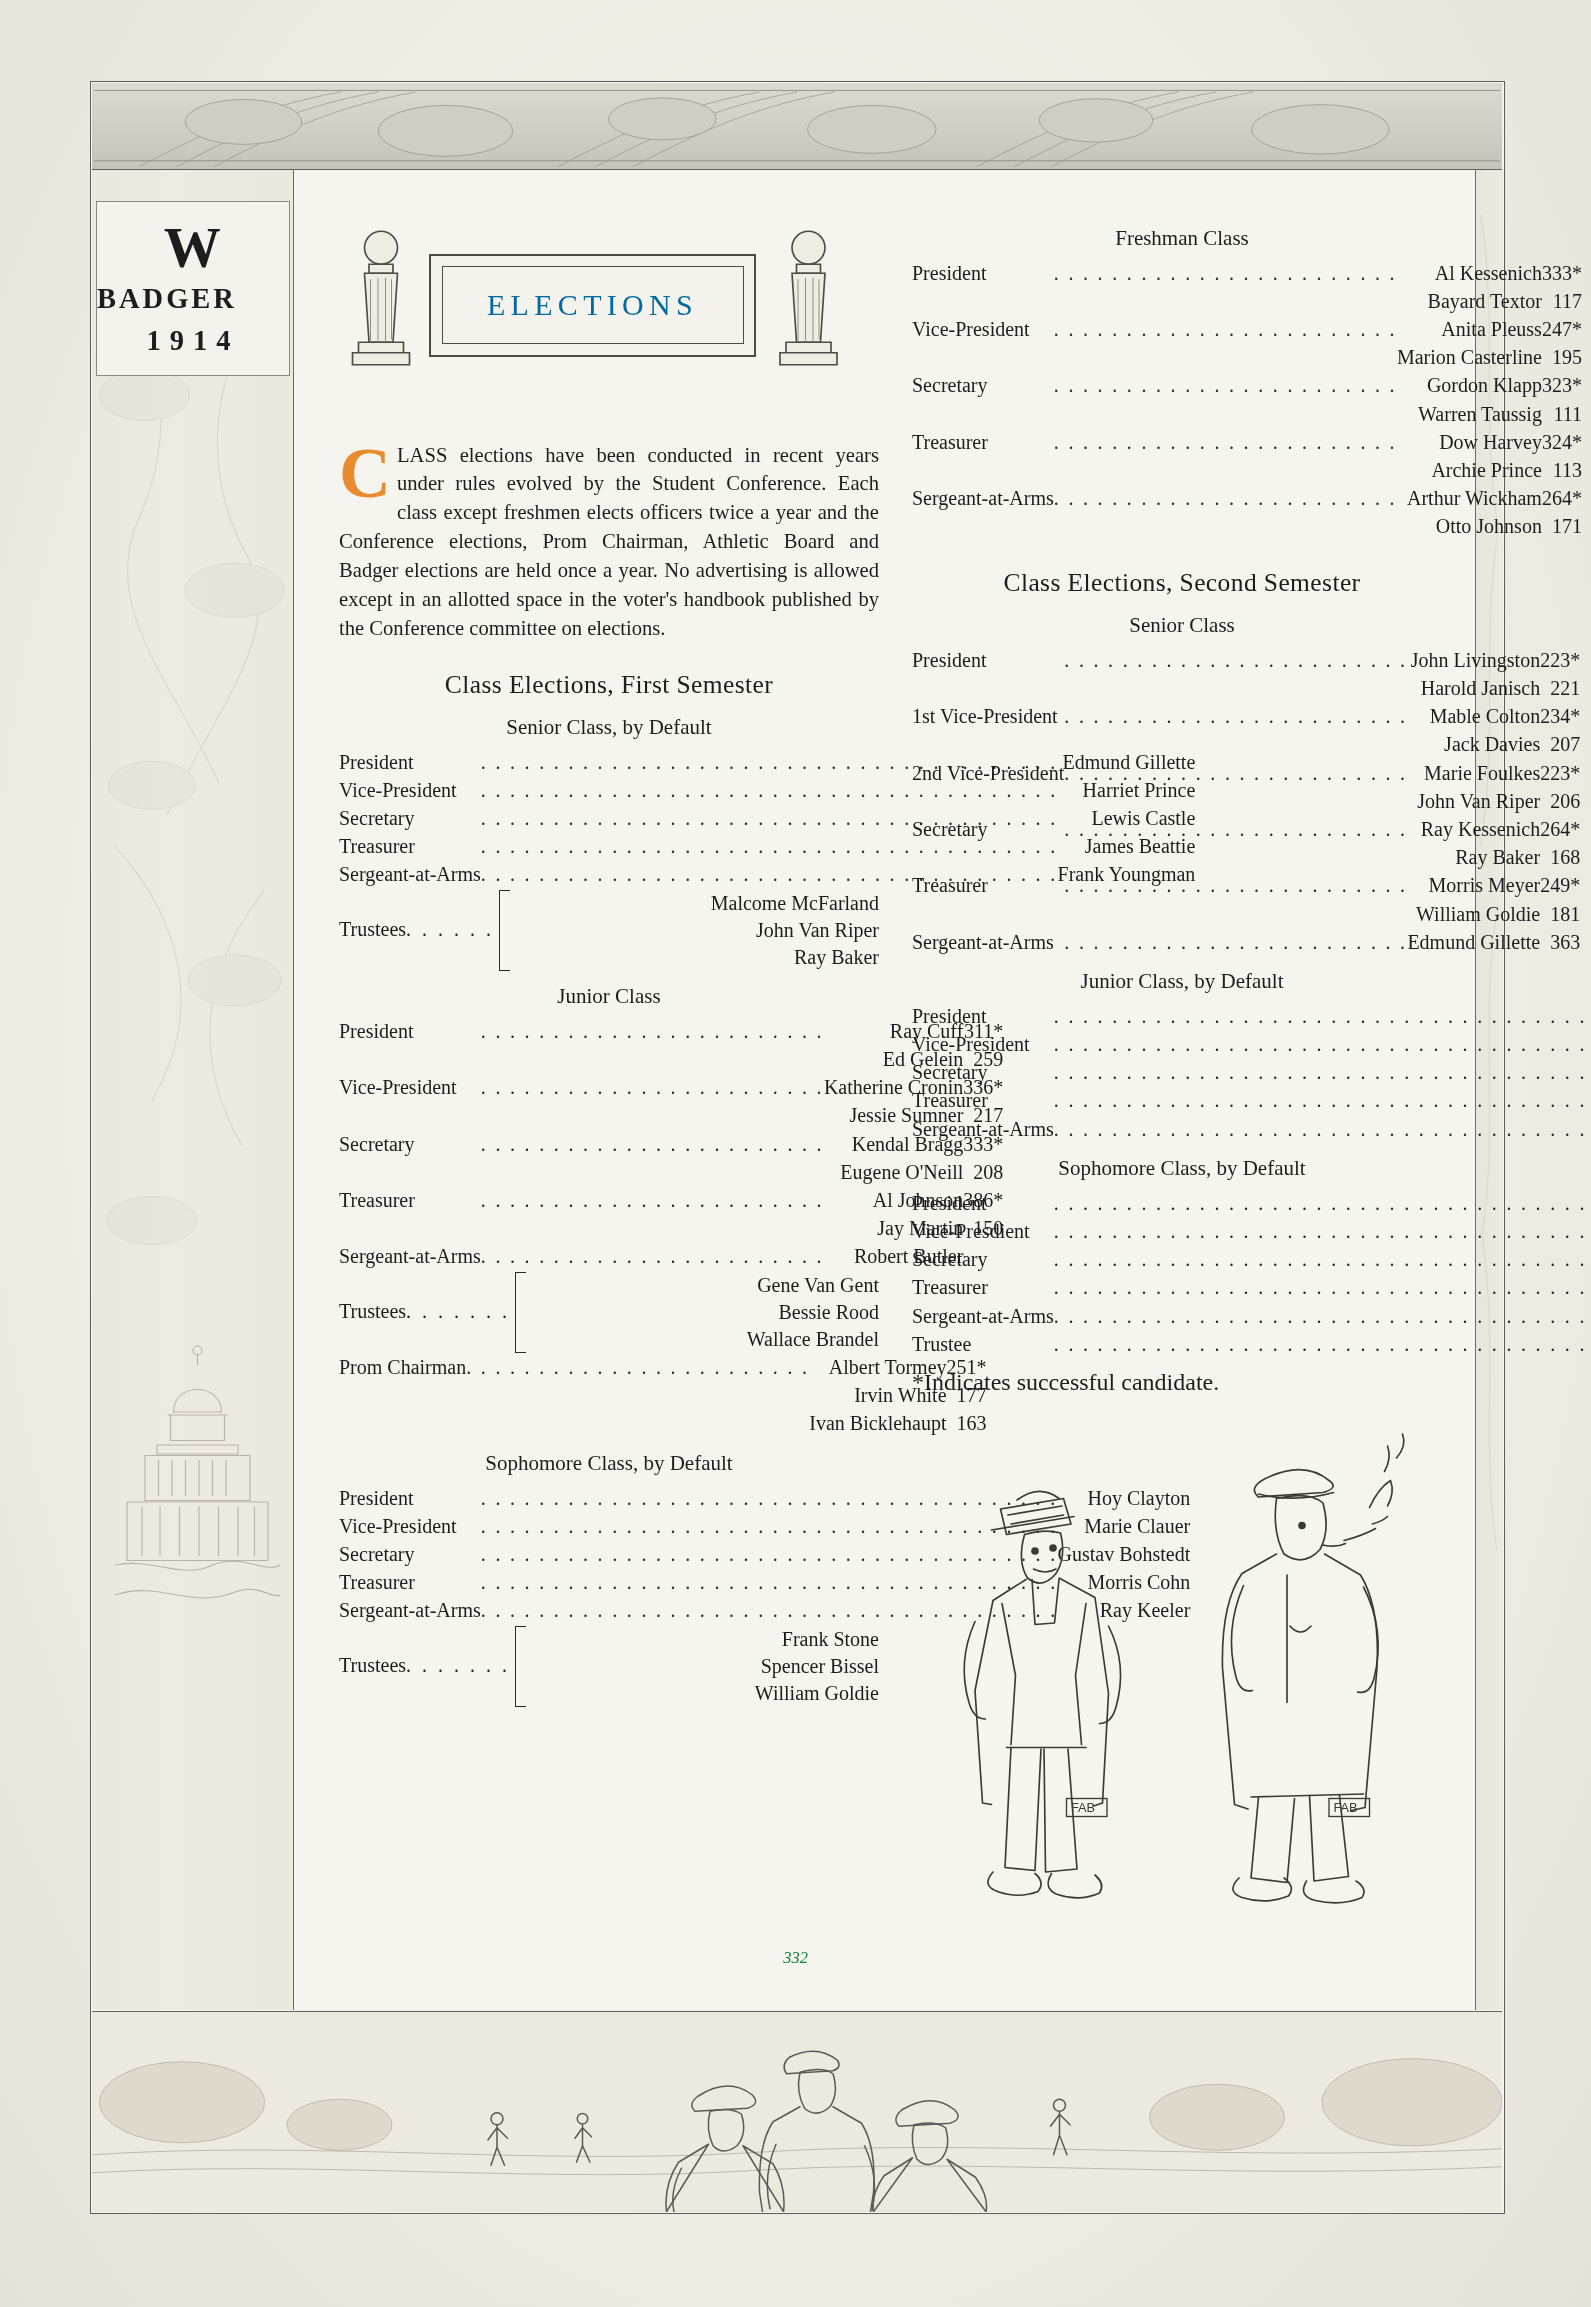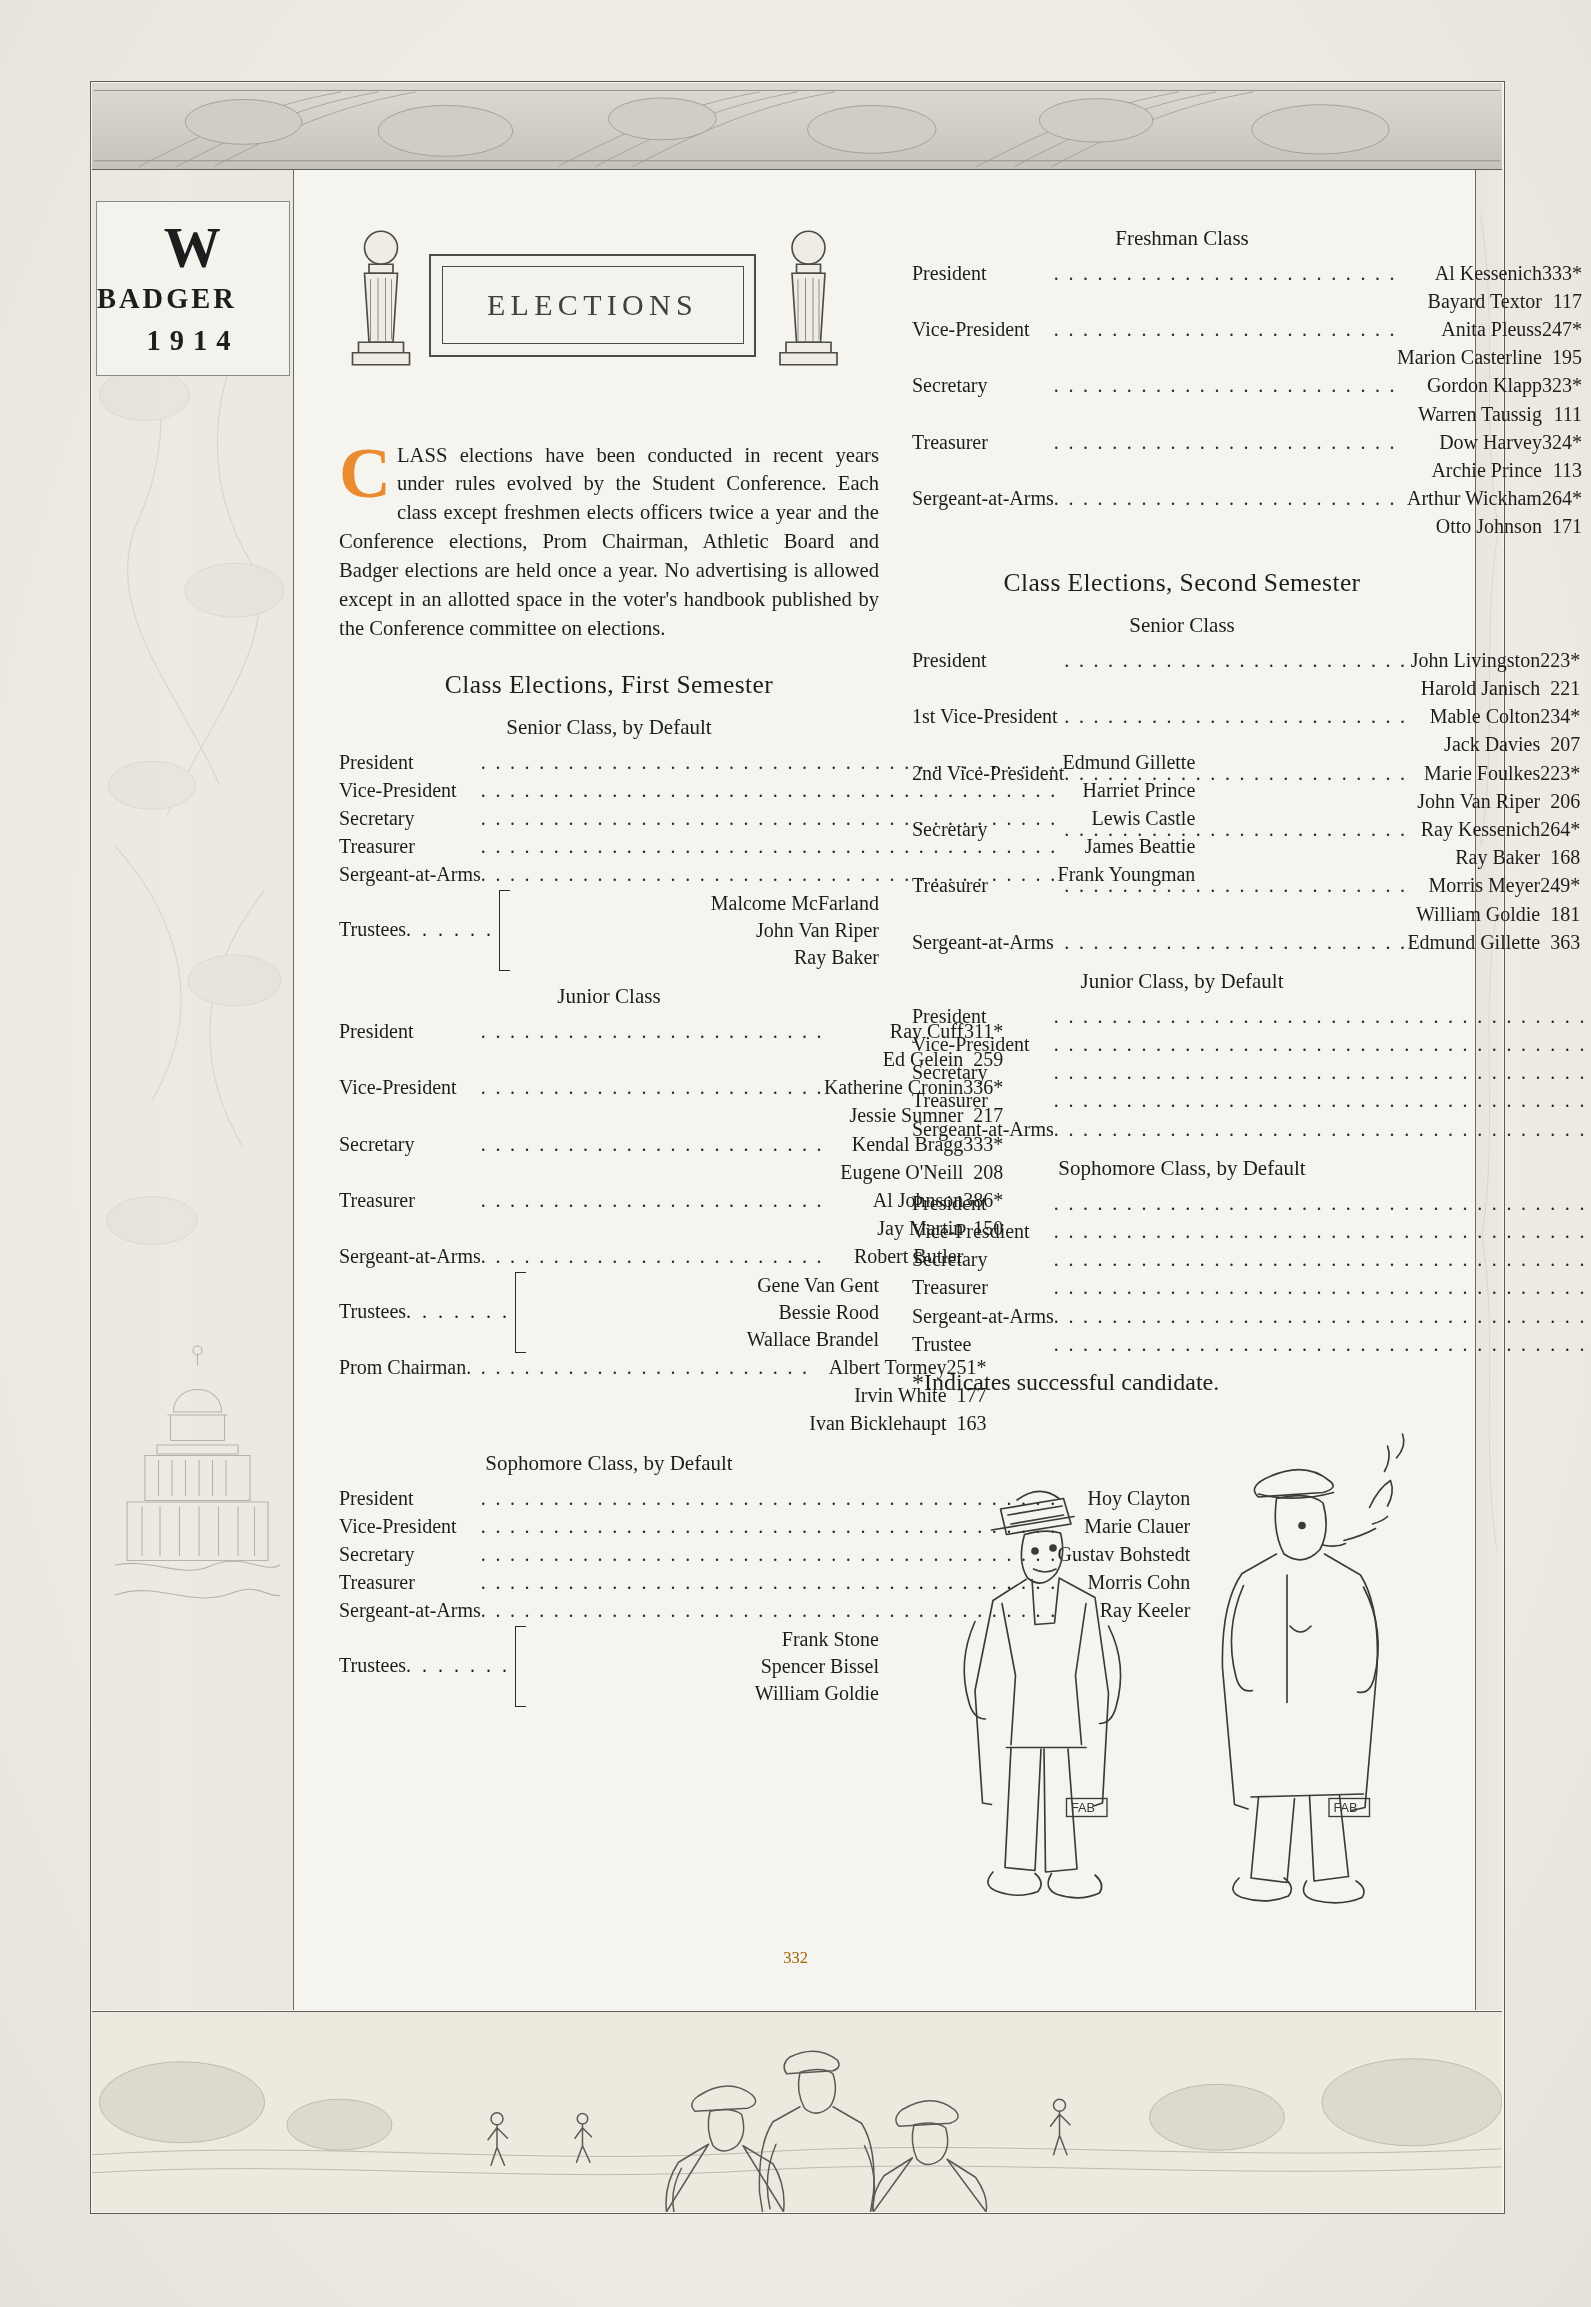--- a/index.html
+++ b/index.html
@@ -36,21 +36,21 @@
 
   
   .col{position:absolute;font-size:20px;line-height:1.33;}
   .col-left{left:339px;top:420px;width:540px;}
   .col-right{left:912px;top:225px;width:540px;}
 
   
   .plate-wrap{position:absolute;left:339px;top:225px;width:525px;height:173px;}
   .plate{position:absolute;left:90px;top:28.5px;width:323px;height:99px;background:#f4f2ec;border:2.3px solid #4c4c47;}
   .plate-in{position:absolute;left:10.5px;top:10.5px;right:10.5px;bottom:10.5px;border:1.5px solid #4c4c47;display:flex;align-items:center;justify-content:center;}
-  .plate-title{font-family:"Liberation Serif",serif;font-size:30px;letter-spacing:5.3px;color:#404040;}
+  .plate-title{font-family:"Liberation Serif",serif;font-size:30px;letter-spacing:5.3px;color:#0369a1;}
 
   
   .dropcap{float:left;font-family:"Liberation Serif",serif;font-size:72px;line-height:57px;color:#e98b2f;margin:4.5px 6px 0 0;font-weight:bold;}
   .intro{text-align:justify;font-size:20.6px;line-height:1.40;}
 
   h2.sec{font-size:25.5px;font-weight:normal;text-align:center;margin:25.5px 0 7.5px;font-family:"Liberation Serif",serif;letter-spacing:0.4px;}
   h3.sub{font-size:21px;font-weight:normal;text-align:center;margin:12px 0 6px;font-family:"Liberation Serif",serif;}
 
   
   table.lst{width:100%;border-collapse:collapse;}
@@ -66,21 +66,21 @@
   table.lst2 td{font-size:20px;padding:0.8px 0;vertical-align:top;white-space:nowrap;}
 
   .trustee-wrap{display:flex;align-items:stretch;margin-top:1.5px;}
   .trustee-lbl{font-size:20px;white-space:nowrap;padding-top:25.5px;}
   .trustee-dots{flex:0 0 auto;font-size:20px;letter-spacing:3px;padding-top:25.5px;}
   .trustee-brace{width:10.5px;margin:0 6px 0 4.5px;border-left:1.5px solid #2b2b28;border-top:1.5px solid #2b2b28;border-bottom:1.5px solid #2b2b28;}
   .trustee-names{font-size:20px;text-align:right;flex:1;}
   .trustee-names div{line-height:1.35;}
 
   .note{font-size:24px;margin-top:9px;}
-  .pagenum{position:absolute;left:0;right:0;top:1948px;text-align:center;font-size:16.5px;color:#a16207;}
+  .pagenum{position:absolute;left:0;right:0;top:1948px;text-align:center;font-size:16.5px;color:#15803d;font-style:italic;}
 
   .cartoons{position:absolute;left:912px;top:1425px;width:555px;height:525px;}
 
   .cap-art{position:absolute;left:105px;top:1486px;width:188px;height:315px;opacity:.55;}
   .strip-art{position:absolute;left:0;top:0;width:100%;height:100%;opacity:.5;}
 </style>
 </head>
 <body>
 
 <div class="page">

